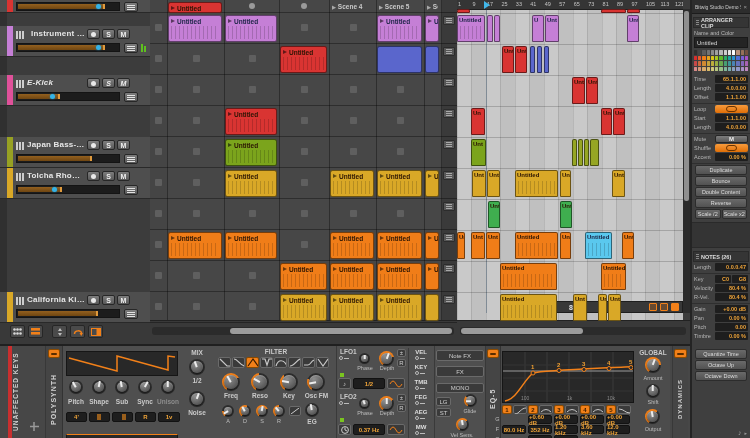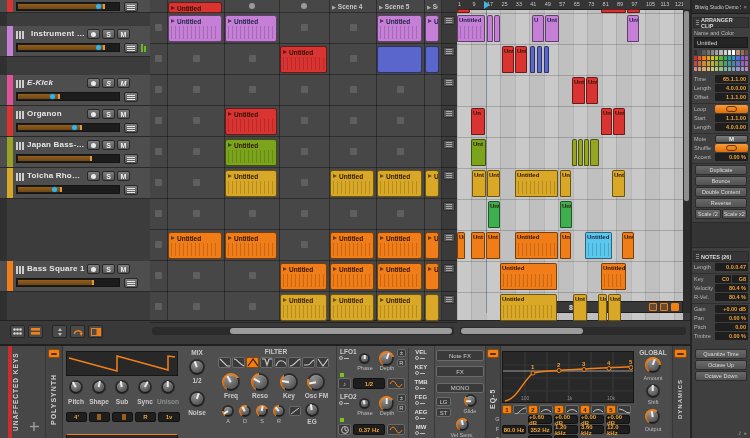--- a/index.html
+++ b/index.html
@@ -774,34 +774,20 @@
       <div class="tbtn rec" style="left: 87px; top: 3px;"></div>
       <div class="tbtn" style="left: 102px; top: 3px;">S</div>
       <div class="tbtn" style="left: 117px; top: 3px;">M</div>
       <div class="vol" style="top: 17px;">
         <div class="vfill" style="width: 40px;"></div>
         <div class="vtip" style="left: 41px;"></div>
       </div>
       <div class="mdot" style="left: 49.6px; top: 19px;"></div>
       <div class="menu" style="top: 17px;"></div>
     </div>
-    <div class="trk" style="top: 106px; height: 31px;">
-      <div class="stripe" style="background: rgb(217, 52, 50);"></div>
-      <div class="iicon"></div>
-      <div class="tname">Organon</div>
-      <div class="tbtn rec" style="left: 87px; top: 3px;"></div>
-      <div class="tbtn" style="left: 102px; top: 3px;">S</div>
-      <div class="tbtn" style="left: 117px; top: 3px;">M</div>
-      <div class="vol" style="top: 17px;">
-        <div class="vfill" style="width: 62px;"></div>
-        <div class="vtip" style="left: 63px;"></div>
-      </div>
-      <div class="mdot" style="left: 72.48px; top: 19px;"></div>
-      <div class="menu" style="top: 17px;"></div>
-    </div>
     <div class="trk" style="top: 137px; height: 31px;">
       <div class="stripe" style="background: rgb(151, 161, 35);"></div>
       <div class="iicon"></div>
       <div class="tname">Japan Bass-…</div>
       <div class="tbtn rec" style="left: 87px; top: 3px;"></div>
       <div class="tbtn" style="left: 102px; top: 3px;">S</div>
       <div class="tbtn" style="left: 117px; top: 3px;">M</div>
       <div class="vol" style="top: 17px;">
         <div class="vfill" style="width: 72px;"></div>
         <div class="vtip" style="left: 73px;"></div>
@@ -815,30 +801,30 @@
       <div class="tbtn rec" style="left: 87px; top: 3px;"></div>
       <div class="tbtn" style="left: 102px; top: 3px;">S</div>
       <div class="tbtn" style="left: 117px; top: 3px;">M</div>
       <div class="vol" style="top: 17px;">
         <div class="vfill" style="width: 42px;"></div>
         <div class="vtip" style="left: 43px;"></div>
       </div>
       <div class="mdot" style="left: 51.68px; top: 19px;"></div>
       <div class="menu" style="top: 17px;"></div>
     </div>
-    <div class="trk" style="top: 261px; height: 31px;">
-      <div class="stripe" style="background: rgb(240, 125, 24);"></div>
+    <div class="trk" style="top: 292px; height: 31px;">
+      <div class="stripe" style="background: rgb(217, 168, 39);"></div>
       <div class="iicon"></div>
-      <div class="tname">Bass Square 1</div>
+      <div class="tname">California Ki…</div>
       <div class="tbtn rec" style="left: 87px; top: 3px;"></div>
       <div class="tbtn" style="left: 102px; top: 3px;">S</div>
       <div class="tbtn" style="left: 117px; top: 3px;">M</div>
       <div class="vol" style="top: 17px;">
-        <div class="vfill" style="width: 74px;"></div>
-        <div class="vtip" style="left: 75px;"></div>
+        <div class="vfill" style="width: 78px;"></div>
+        <div class="vtip" style="left: 79px;"></div>
       </div>
       <div class="menu" style="top: 17px;"></div>
     </div>
     <div class="vline" style="left: 167px; height: 320px;"></div>
     <div class="vline" style="left: 224px; height: 320px;"></div>
     <div class="vline" style="left: 279px; height: 320px;"></div>
     <div class="vline" style="left: 329px; height: 320px;"></div>
     <div class="vline" style="left: 376px; height: 320px;"></div>
     <div class="vline" style="left: 424px; height: 320px;"></div>
     <div class="vline" style="left: 441px; height: 320px;"></div>

